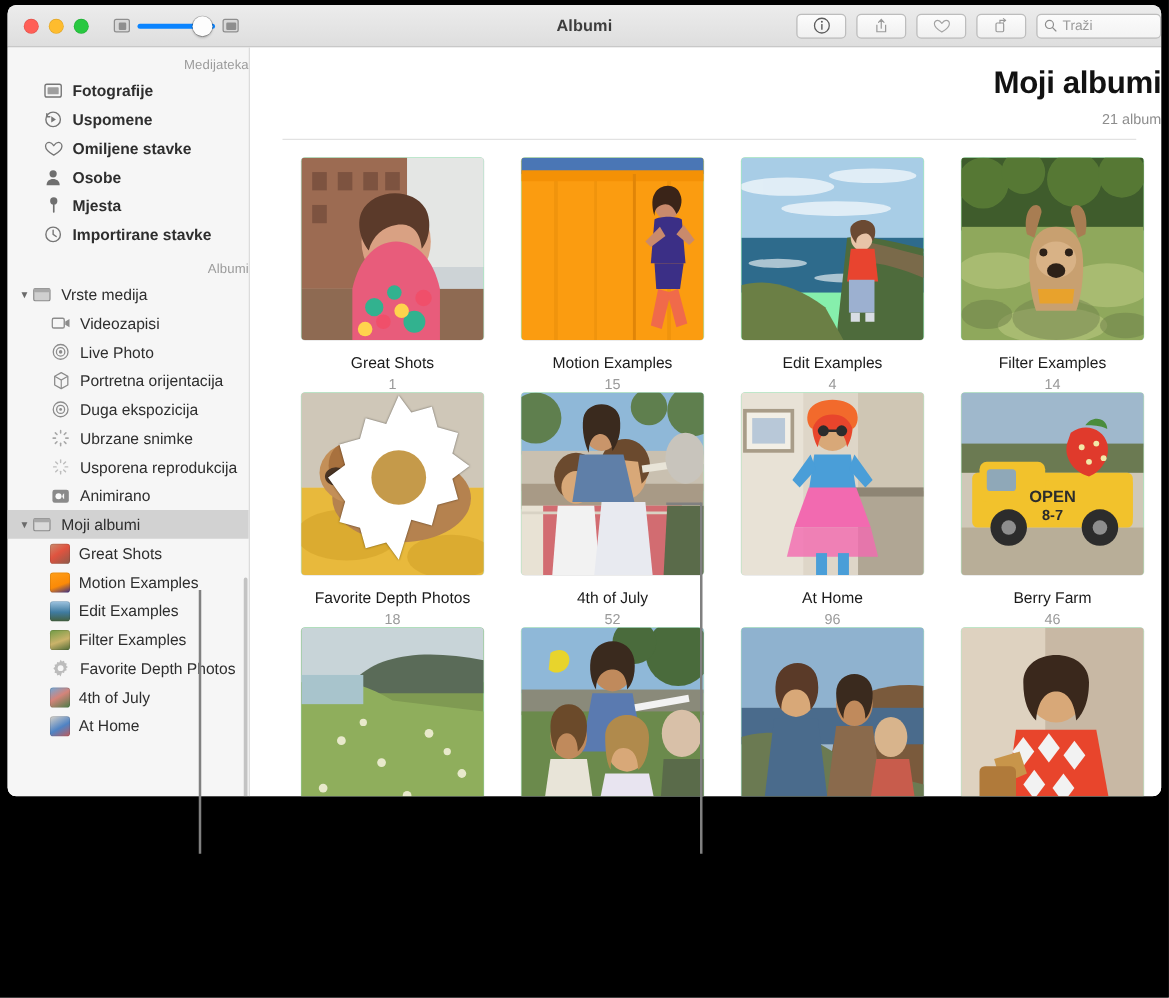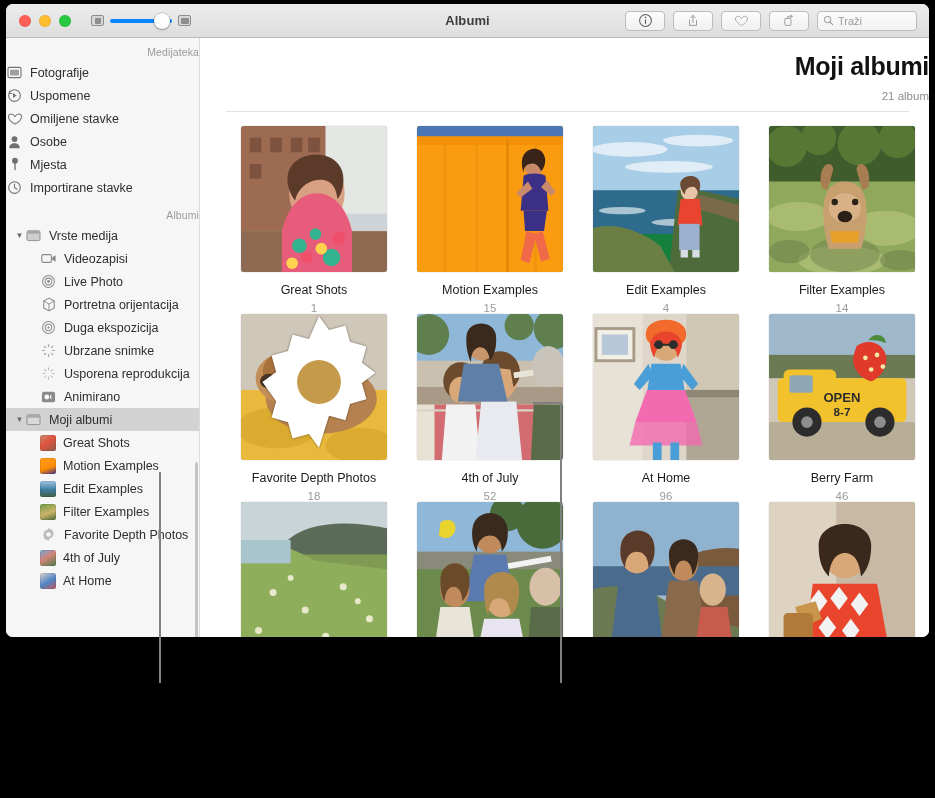--- a/index.html
+++ b/index.html
@@ -76,21 +76,21 @@
   }
 
   .win-title {
     position: absolute; left: 0; right: 0; text-align: center;
     font-size: 13px; font-weight: bold; color: #3d3d3d;
     letter-spacing: 0.1px;
     pointer-events: none;
   }
 
   .tb-right {
-    margin-left: auto; margin-right: 12px;
+    margin-left: auto; 
     display: flex; align-items: center; gap: 8px;
   }
   .tb-btn {
     width: 40px; height: 20px;
     border: 1px solid #bdbdbd;
     border-radius: 4px;
     background: linear-gradient(to bottom, #fcfcfc, #f0f0f0);
     display: flex; align-items: center; justify-content: center;
     color: #5c5c5c;
   }
@@ -130,21 +130,21 @@
     letter-spacing: 0.1px;
   }
   .sb-row {
     height: 23px;
     display: flex; align-items: center;
     font-size: 12.5px;
     color: #2e2e2e;
     padding-left: 8px;
     white-space: nowrap;
   }
-  .sb-row.indent1 { padding-left: 0; }
+  .sb-row.indent1 { padding-left: 28px; font-weight: bold; }
   .sb-row.indent2 { padding-left: 34px; }
   .sb-row.selected { background: #d2d2d2; }
   .sb-ico {
     width: 17px; height: 16px;
     margin-right: 7px;
     flex: 0 0 17px;
     display: flex; align-items: center; justify-content: center;
     color: #6e6e6e;
   }
   .disc {
@@ -189,21 +189,21 @@
     column-gap: 0px;
     row-gap: 0px;
     padding: 14px 0 0 26px;
   }
   .album { width: 176px; display: flex; flex-direction: column; align-items: center; }
   .album .art {
     width: 146px; height: 146px;
     border-radius: 3px;
     overflow: hidden;
     position: relative;
-    background: #15803d;
+    background: #86efac;
     box-shadow: 0 0 0 0.5px rgba(0,0,0,0.10);
   }
   .album .art svg { display: block; width: 146px; height: 146px; }
   .album .nm {
     margin-top: 11px;
     font-size: 12.5px; color: #1b1b1b; font-weight: 500;
     white-space: nowrap;
   }
   .album .ct {
     margin-top: 5px;

